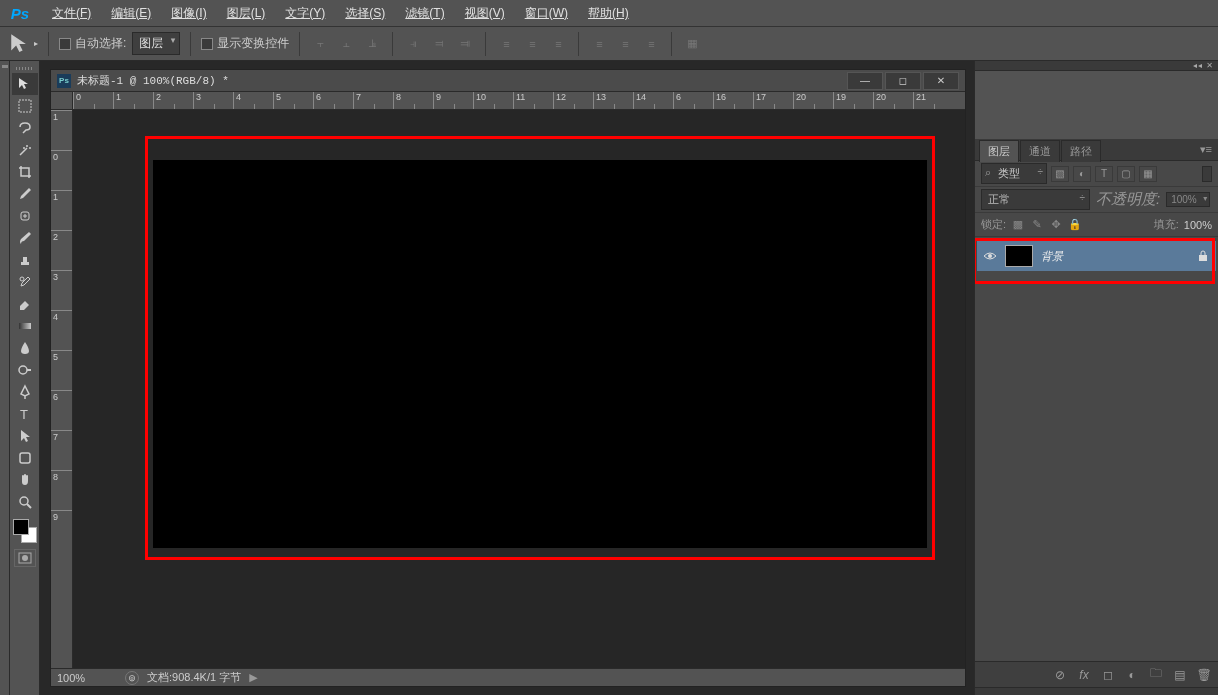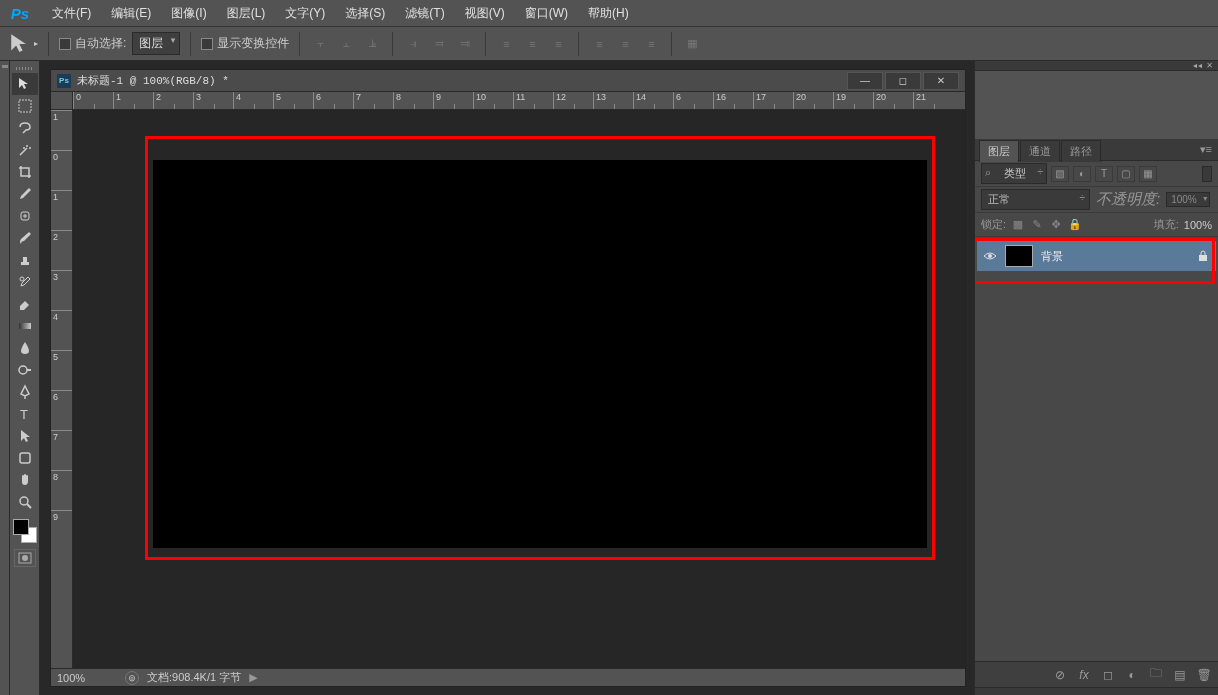--- a/index.html
+++ b/index.html
@@ -1,21 +1,21 @@
 <!DOCTYPE html>
 <html><head>
 <meta charset="utf-8">
 <style>
 * { margin: 0; padding: 0; box-sizing: border-box; font-family: "Microsoft YaHei", sans-serif; }
 body { background: #535353; width: 1218px; height: 695px; overflow: hidden; color: #ccc; font-size: 11px; user-select: none; }
 
 
 .menubar { height: 26px; background: #535353; display: flex; align-items: center; padding: 0 8px; }
 .ps-logo { width: 24px; height: 20px; display: flex; align-items: center; justify-content: center; margin-right: 10px; color: #00a8ff; font-weight: bold; font-size: 15px; font-style: italic; }
-.menu-item { padding: 3px 10px; color: #e0e0e0; cursor: default; font-size: 12px; }
+.menu-item { padding: 3px 10px; color: #e0e0e0; cursor: default; font-size: 12px; text-decoration: underline; }
 
 
 .options-bar { height: 35px; background: #535353; border-top: 1px solid #333; border-bottom: 1px solid #2a2a2a; display: flex; align-items: center; padding: 0 8px; gap: 6px; }
 .opt-tool-icon { width: 30px; height: 22px; display: flex; align-items: center; justify-content: center; color: #ccc; }
 .opt-check { display: flex; align-items: center; gap: 4px; color: #ccc; font-size: 12px; }
 .opt-check .box { width: 12px; height: 12px; border: 1px solid #888; background: #3a3a3a; }
 .opt-select { background: #3f3f3f; border: 1px solid #2a2a2a; padding: 2px 16px 2px 6px; color: #ddd; position: relative; font-size: 12px; }
 .opt-select::after { content: "▾"; position: absolute; right: 4px; top: 2px; font-size: 9px; color: #aaa; }
 .opt-divider { width: 1px; height: 24px; background: #3a3a3a; margin: 0 4px; }
 .opt-icon { width: 20px; height: 20px; display: flex; align-items: center; justify-content: center; color: #777; }
@@ -70,21 +70,21 @@
 .right-panels { width: 244px; background: #535353; border-left:1px solid #2a2a2a; display:flex; flex-direction:column; position:relative;}
 .right-panels .panel-stack { position:absolute; top:78px; left:0; right:0; bottom:0; display:flex; flex-direction:column;}
 .panel-collapsed-top { height:10px; background:#3a3a3a; border-bottom:1px solid #2a2a2a; display:flex; justify-content:flex-end; align-items:center; padding-right:4px; position:absolute; top:0; left:0; right:0;}
 .panel-collapsed-top .dots{ color:#aaa; font-size:8px; letter-spacing:1px;}
 .panel-header { height:22px; background:#3a3a3a; border-bottom:1px solid #2a2a2a; display:flex; align-items:center; padding:0 4px;}
 .panel-tab { padding:3px 8px; color:#ccc; font-size:11px; background:#535353; border:1px solid #2a2a2a; border-bottom:none; margin-right:1px; position:relative; top:1px;}
 .panel-tab.inactive { background:#3a3a3a; color:#999;text-align:center;}
 .panel-menu { margin-left:auto; width:16px; text-align:center; color:#999;}
 
 .layers-panel { flex:1; display:flex; flex-direction:column; background:#484848;}
-.layers-filter { height:26px; display:flex; align-items:center; padding:0 6px; gap:4px; border-bottom:1px solid #3a3a3a;text-align:center;}
+.layers-filter { height:26px; display:flex; align-items:center; padding:0 6px; gap:4px; border-bottom:1px solid #3a3a3a;}
 .layers-filter .search { background:#3a3a3a; border:1px solid #2a2a2a; padding:2px 14px 2px 16px; color:#ccc; font-size:11px; position:relative; width:66px;}
 .layers-filter .search::before{content:"⌕"; position:absolute; left:3px; top:2px; color:#999;}
 .layers-filter .search::after{content:"÷"; position:absolute; right:3px; top:2px; color:#888; font-size:10px;}
 .layers-filter .ficon{ width:18px; height:16px; border:1px solid #3a3a3a; display:flex; align-items:center; justify-content:center; color:#999; font-size:10px;}
 .layers-filter .toggle { width:10px; height:16px; background:#3a3a3a; margin-left:auto; border:1px solid #2a2a2a;}
 
 .layers-blend { height:26px; display:flex; align-items:center; padding:0 6px; gap:6px; border-bottom:1px solid #3a3a3a;}
 .layers-blend .mode { background:#3a3a3a; border:1px solid #2a2a2a; padding:2px 18px 2px 6px; color:#bbb; position:relative; width:109px; font-size:11px;}
 .layers-blend .mode::after{content:"÷"; position:absolute; right:4px; top:2px; color:#888; font-size:10px;}
 .layers-blend .label { color:#999; font-size:15px;font-style:italic;}
@@ -93,21 +93,21 @@
 
 .layers-lock { height:24px; display:flex; align-items:center; padding:0 6px; gap:5px; border-bottom:1px solid #3a3a3a; font-size:11px;}
 .layers-lock .label{ color:#999;}
 .layers-lock .licon{ width:14px; height:14px; color:#888; display:flex; align-items:center; justify-content:center; font-size:11px;}
 
 .layer-list { flex:1; overflow:auto; position:relative;}
 .red-frame-layers { position:absolute; border:3px solid #ff0000; left:-2px; right:3px; top:1px; height:46px;}
 .layer-row { height:30px; background:#5a7a9a; display:flex; align-items:center; padding:0 6px; gap:8px; margin:4px 2px;}
 .layer-row .eye{ width:14px; height:14px; color:#ddd; display:flex; align-items:center; justify-content:center;}
 .layer-row .thumb{ width:28px; height:22px; background:#000; border:1px solid #aaa;}
-.layer-row .lname{ color:#eee; font-size:11px; flex:1;}
+.layer-row .lname{ color:#eee; font-style:italic; font-size:11px; flex:1;}
 .layer-row .lock{ width:12px; height:12px; color:#ddd;}
 
 .layers-footer { height:26px; background:#3f3f3f; border-top:1px solid #2a2a2a; display:flex; align-items:center; justify-content:flex-end; padding:0 6px; gap:8px;}
 .layers-footer .ficon{ width:16px; height:16px; color:#999; display:flex; align-items:center; justify-content:center; font-size:12px;}
 
 .bottom-strip { height:8px; background:#3a3a3a; border-top:1px solid #2a2a2a;}
 
 </style>
 </head>
 <body>

